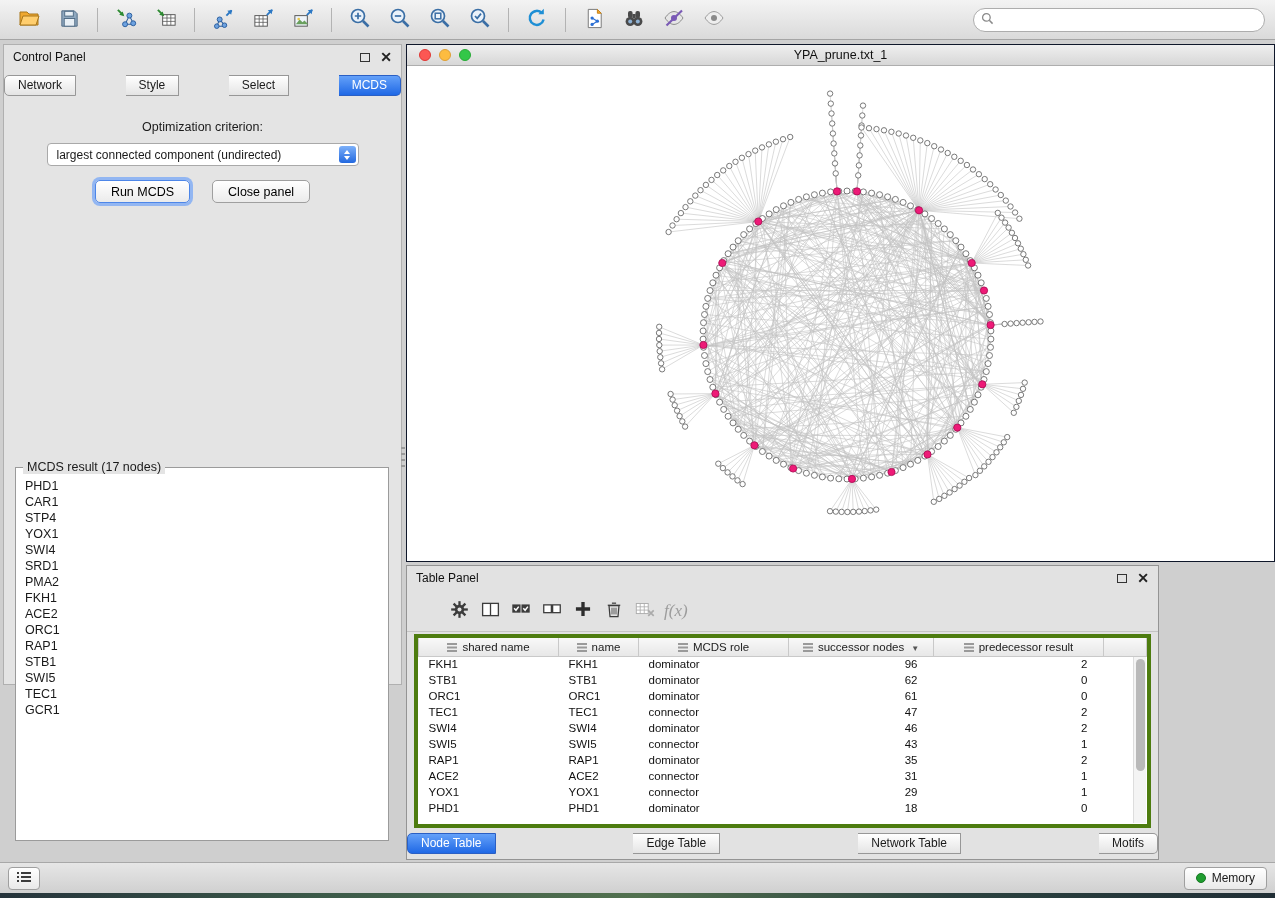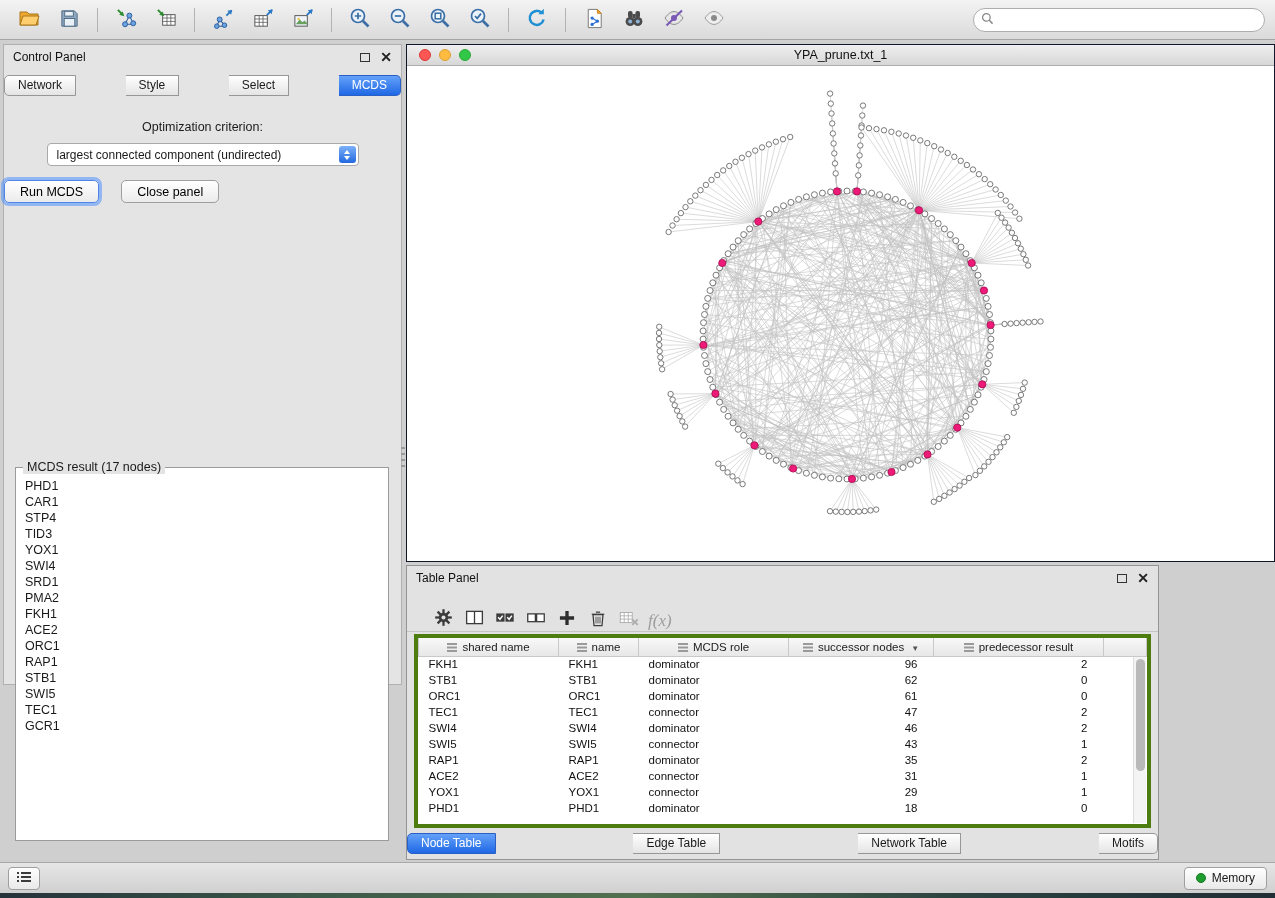--- a/index.html
+++ b/index.html
@@ -30,21 +30,21 @@
   .seg-tab:first-child{border-left:1px solid #979797;border-radius:5px 0 0 5px}
   .seg-tab:last-child{border-radius:0 5px 5px 0}
   .seg-tab.active{background:linear-gradient(#64a1f9,#1f68e5);color:#fff;border-color:#2a5fc4}
   .opt-label{text-align:center;margin-top:24px;font-size:12.5px}
   .dropdown{width:312px;height:23px;margin:9px auto 0;background:#fff;border:1px solid #a9a9a9;border-radius:4px;
     display:flex;align-items:center;padding-left:9px;font-size:12px;position:relative}
   .dropdown .stepper{position:absolute;right:2px;top:2px;width:17px;height:17px;border-radius:3px;
     background:linear-gradient(#7cb0f9,#2268df);display:flex;flex-direction:column;align-items:center;justify-content:center;gap:2px}
   .stepper .up{width:0;height:0;border-left:3.5px solid transparent;border-right:3.5px solid transparent;border-bottom:4px solid #fff}
   .stepper .dn{width:0;height:0;border-left:3.5px solid transparent;border-right:3.5px solid transparent;border-top:4px solid #fff}
-  .cp-buttons{display:flex;justify-content:flex-start;gap:22px;margin-top:14px}
+  .cp-buttons{display:flex;justify-content:center;gap:22px;margin-top:14px}
   .btn{height:23px;padding:0 15px;background:linear-gradient(#ffffff,#ebebeb);border:1px solid #9f9f9f;
     border-radius:5px;font-size:12.5px;font-family:"Liberation Sans",sans-serif;cursor:default}
   .btn.focused{box-shadow:0 0 0 3px rgba(92,152,251,.6);border-color:#4d86e8}
   .mcds-group{position:absolute;left:11px;top:422px;width:374px;height:374px;background:#fff;border:1px solid #9b9b9b}
   .mcds-legend{position:absolute;top:-8px;left:7px;background:#e4e4e4;padding:0 4px;font-size:12.5px}
   .mcds-list{list-style:none;padding:10px 0 0 9px;font-size:12.5px;line-height:16px;overflow:hidden;height:360px}
 
   
   .network-panel{position:absolute;left:406px;top:44px;width:869px;height:518px;background:#fff;border:1px solid #0f172a}
   .net-titlebar{height:21px;background:linear-gradient(#efefef,#d7d7d7);border-bottom:1px solid #aeaeae;
@@ -54,21 +54,21 @@
   .light.red{background:#fc5753;border:1px solid #df3734}
   .light.yellow{background:#fdbc40;border:1px solid #de9f34}
   .light.green{background:#33c748;border:1px solid #27aa35}
   .net-title{position:absolute;left:0;right:0;text-align:center;font-size:12.5px;color:#111}
   #network-svg{display:block}
   .splitter-grip{position:absolute;left:401px;top:447px;width:4px;height:20px;
     background:repeating-linear-gradient(#9a9a9a 0 2px,transparent 2px 6px)}
 
   
   .table-panel{position:absolute;left:406px;top:565px;width:753px;height:295px;background:#e2e2e2;border:1px solid #949494}
-  .tp-toolbar{height:42px;display:flex;align-items:flex-end;gap:7px;padding:0 24px;border-bottom:1px solid #c4c4c4}
+  .tp-toolbar{height:42px;display:flex;align-items:center;gap:7px;padding:0 40px;border-bottom:1px solid #c4c4c4}
   .tp-ico{display:flex;align-items:center;justify-content:center;width:24px;height:24px}
   .fx{font-family:"Liberation Serif",serif;font-style:italic;font-size:17px;color:#9c9c9c}
   .table-wrap{position:absolute;left:7px;right:7px;top:68px;height:194px;background:#fff;border:4px solid #4d7c0f;overflow:hidden}
   table{border-collapse:collapse;table-layout:fixed;width:100%;font-size:11.5px}
   th{background:linear-gradient(#f8f8f8,#e7e7e7);border:1px solid #c9c9c9;border-top:none;height:18px;
     font-weight:normal;font-size:11.5px;color:#222;white-space:nowrap;overflow:hidden}
   th .th-ico{margin-right:5px;vertical-align:-1px}
   th .sort-arrow{color:#555;font-size:8px;margin-left:7px}
   td{height:16px;padding:0 10px;white-space:nowrap;overflow:hidden;color:#111}
   td.num{text-align:right;padding-right:16px}
@@ -290,21 +290,20 @@
   <div class="cp-buttons">
     <button class="btn focused">Run MCDS</button>
     <button class="btn">Close panel</button>
   </div>
   <div class="mcds-group">
     <span class="mcds-legend">MCDS result (17 nodes)</span>
     <ul class="mcds-list" id="mcds-list">
         <li>PHD1</li>
         <li>CAR1</li>
         <li>STP4</li>
-        <li>TID3</li>
         <li>YOX1</li>
         <li>SWI4</li>
         <li>SRD1</li>
         <li>PMA2</li>
         <li>FKH1</li>
         <li>ACE2</li>
         <li>ORC1</li>
         <li>RAP1</li>
         <li>STB1</li>
         <li>SWI5</li>

